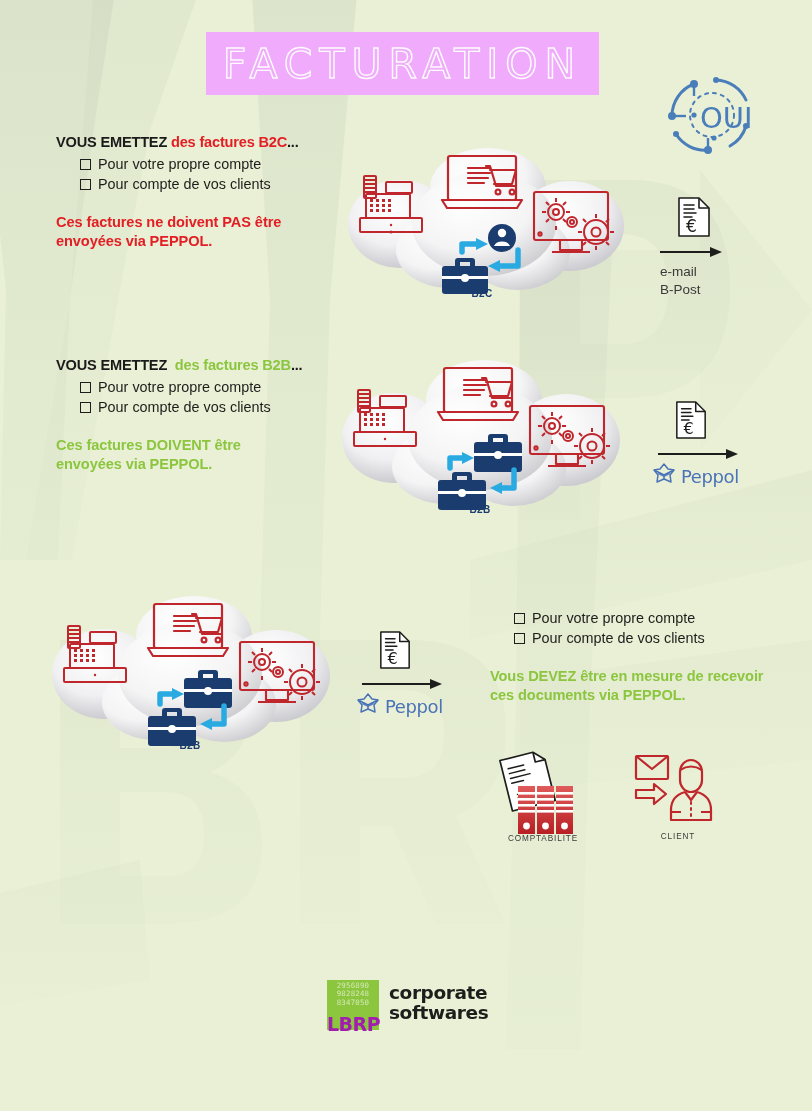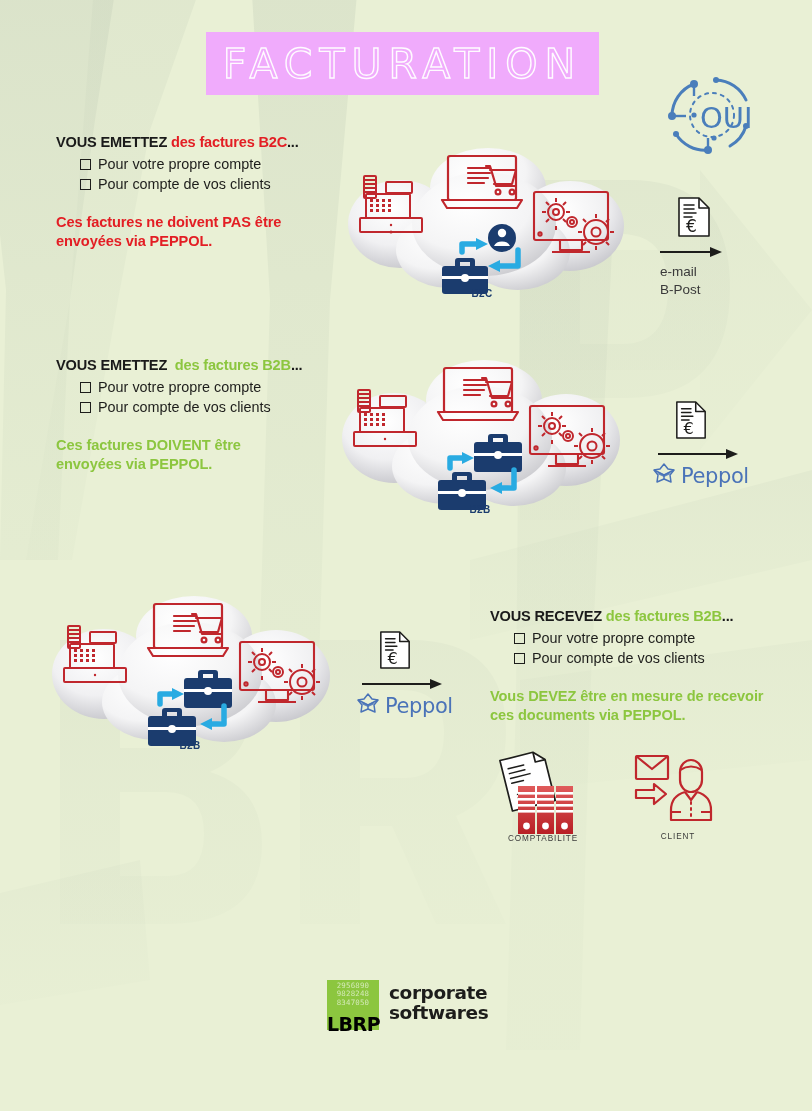--- a/index.html
+++ b/index.html
@@ -71,21 +71,21 @@
     position:absolute;width:100%;text-align:center;
     font-size:10px;font-weight:bold;color:#1b3c6e;letter-spacing:.3px;
   }
 
   
   .channel{position:absolute;}
   .channel .chan-text{
     font-size:13.5px;color:#3a3a3a;line-height:18px;font-weight:400;
   }
   .peppol-word{
-    font-size:21px;color:#4a73b8;font-family:"DejaVu Sans", sans-serif;
+    font-size:18px;color:#4a73b8;font-family:"DejaVu Sans", sans-serif;
     letter-spacing:-.4px;font-weight:400;text-align:center;
   }
 
   
   .ico-cap{
     position:absolute;width:100%;text-align:center;
     font-size:8.2px;color:#3a3a3a;letter-spacing:.9px;
   }
 
   
@@ -93,21 +93,21 @@
   .lbrp-box{
     position:absolute;left:0;top:0;width:52px;height:50px;background:#8cc63f;
   }
   .lbrp-digits{
     position:absolute;left:2px;top:2px;width:48px;
     font-family:"DejaVu Sans Mono", monospace;font-size:7.4px;line-height:8.4px;
     color:rgba(255,255,255,.62);letter-spacing:.2px;text-align:center;
   }
   .lbrp-word{
     position:absolute;left:0;bottom:1px;width:52px;text-align:center;
-    font-size:19px;font-weight:bold;color:#000000;
+    font-size:19px;font-weight:bold;color:#a21caf;
     font-family:"DejaVu Sans", sans-serif;letter-spacing:-.5px;
   }
   .corp{
     position:absolute;left:62px;top:3px;
     font-size:18.5px;font-weight:bold;color:#1d1d1b;line-height:20px;
     font-family:"DejaVu Sans", sans-serif;letter-spacing:-.4px;
   }
 </style>
 </head>
 <body>
@@ -614,24 +614,20 @@
             <path d="M12,13 L12,17"></path>
           </g>
           <path d="M6,9.5 L12,12.4 L18,9.5 L17.6,12.6 L12,15 L6.4,12.6 Z" fill="#4a73b8" opacity=".85"></path>
         </svg>
       </span>
       <span class="peppol-word">Peppol</span>
     </div>
   </div>
 
   <div class="block" style="left:490px;top:608px;width:320px;">
-    <div class="head">
-      <span>VOUS RECEVEZ</span>
-      <span class="accent-green">des factures B2B</span><span class="dots">...</span>
-    </div>
     <div class="bullet">
       <span class="bx"></span>
       <span>Pour votre propre compte</span>
     </div>
     <div class="bullet">
       <span class="bx"></span>
       <span>Pour compte de vos clients</span>
     </div>
     <div class="note green">
       <div>Vous DEVEZ être en mesure de recevoir</div>

